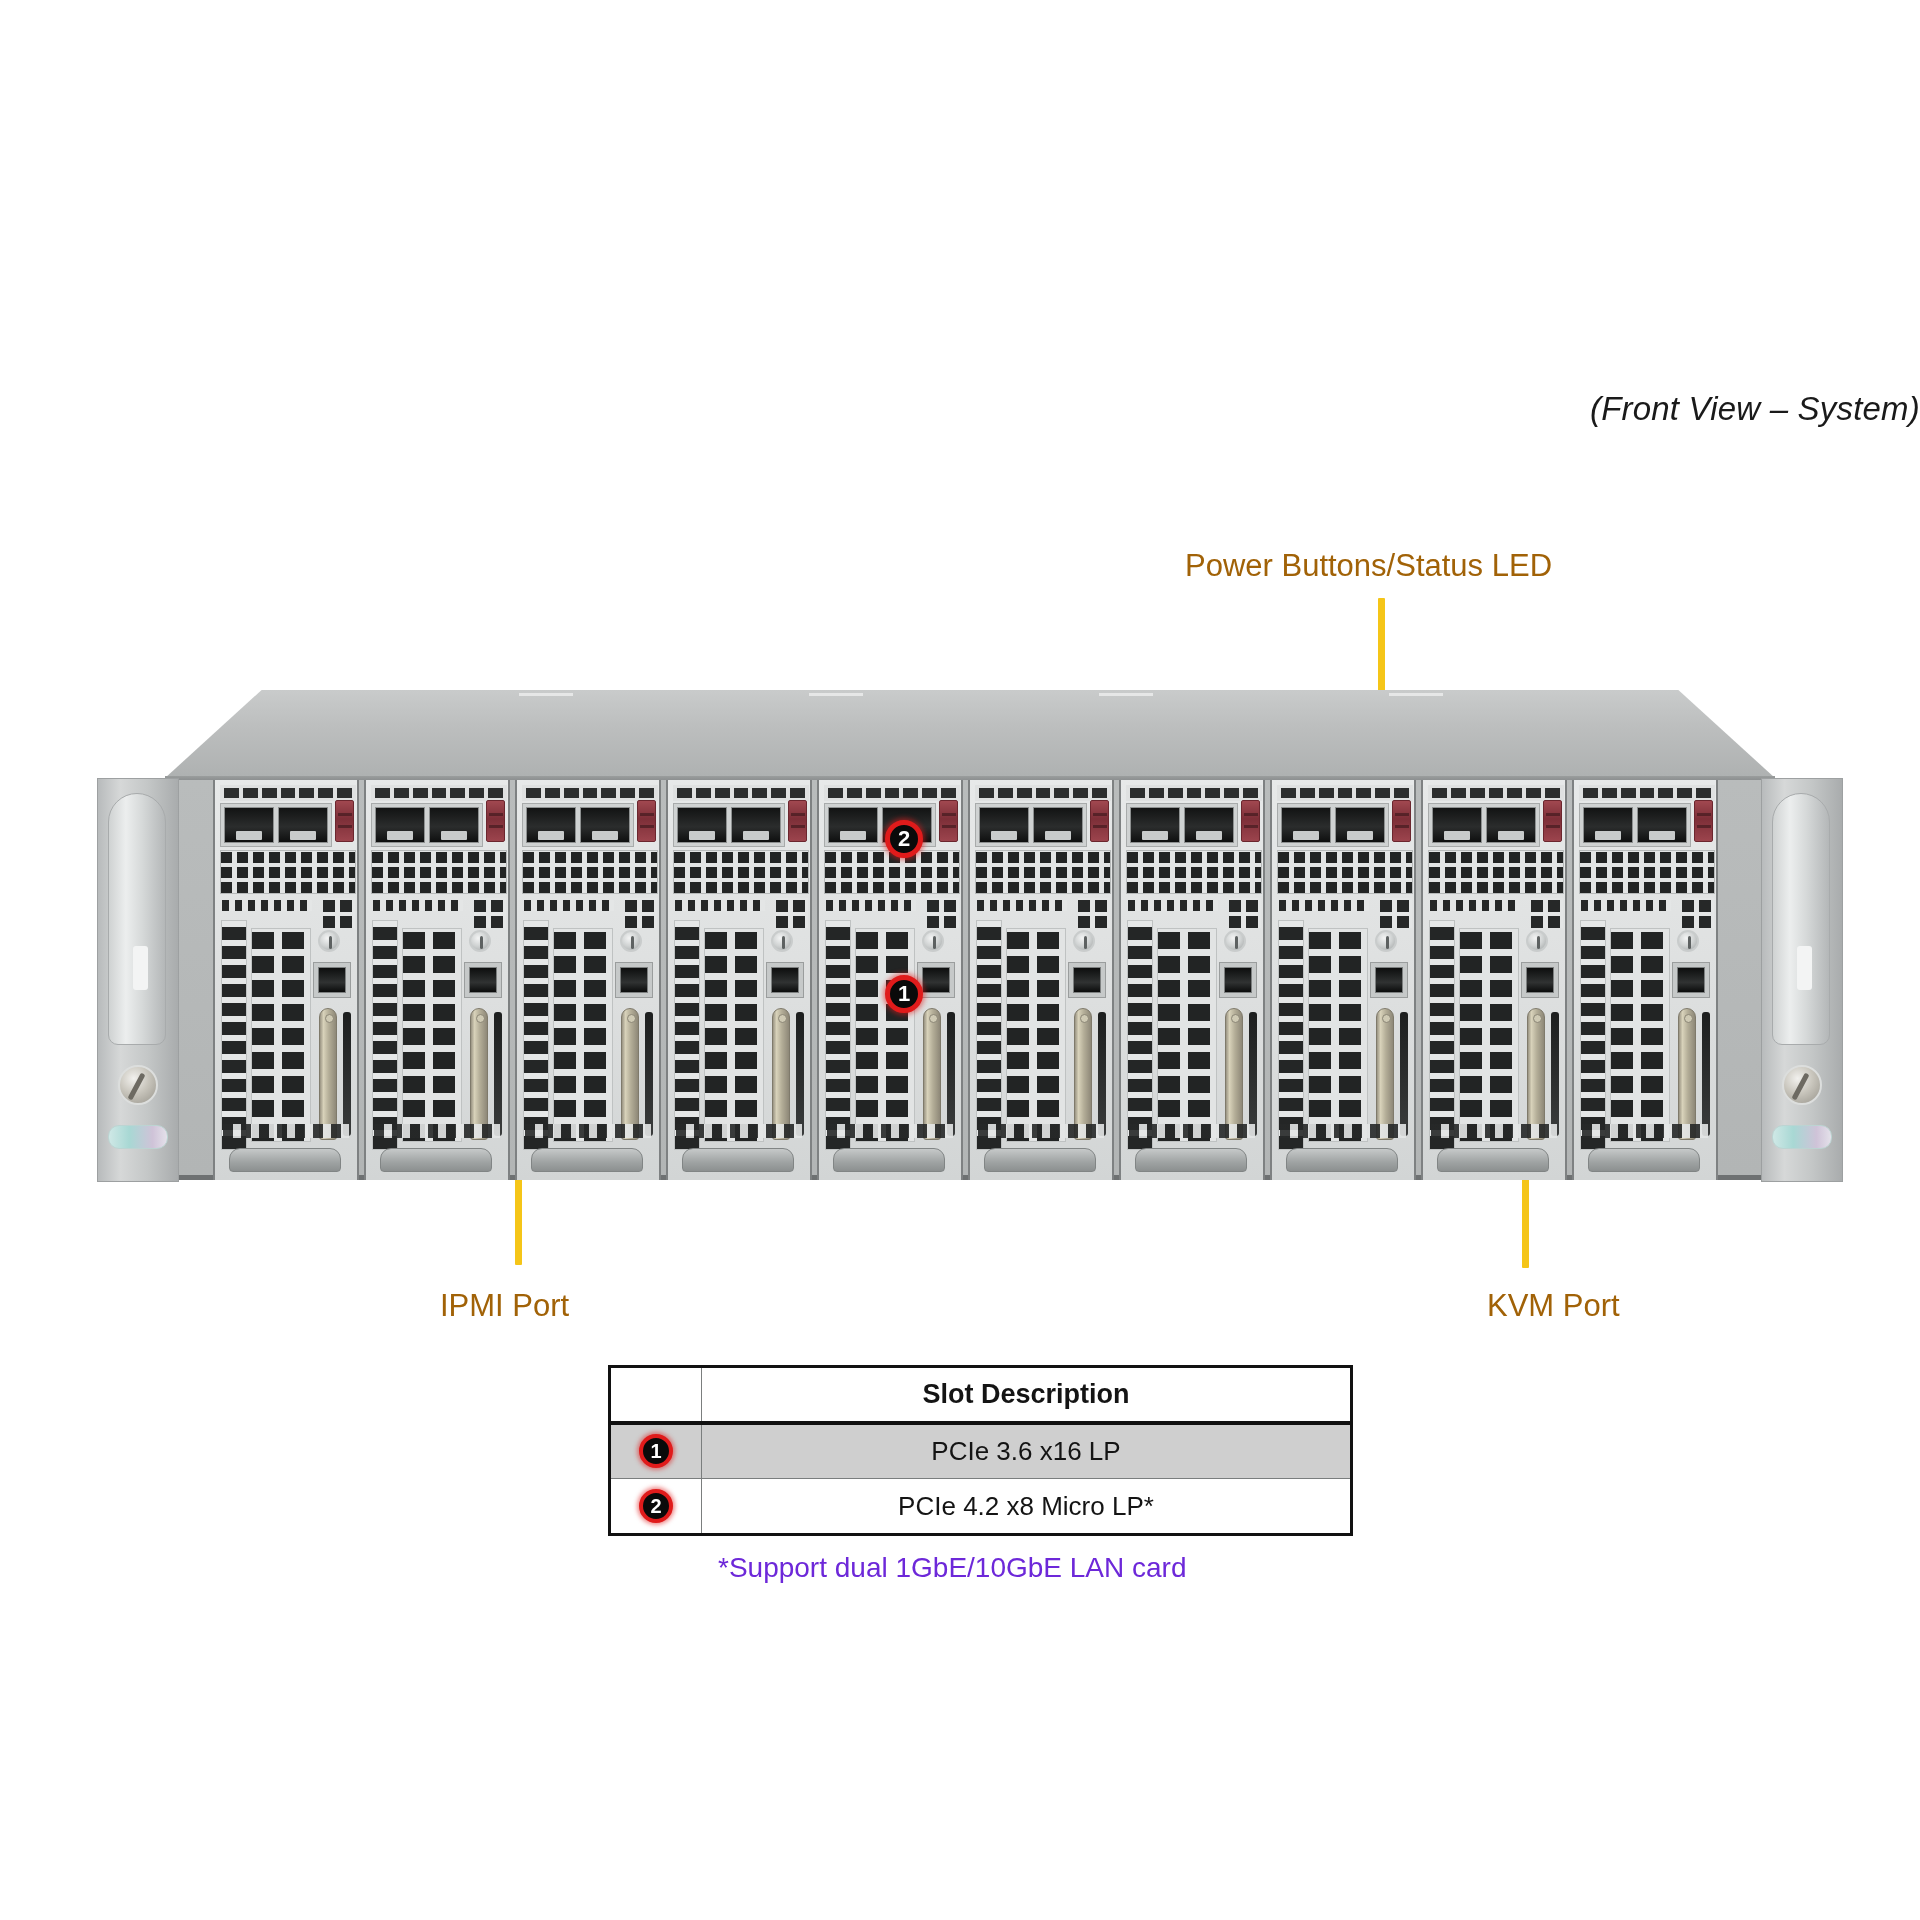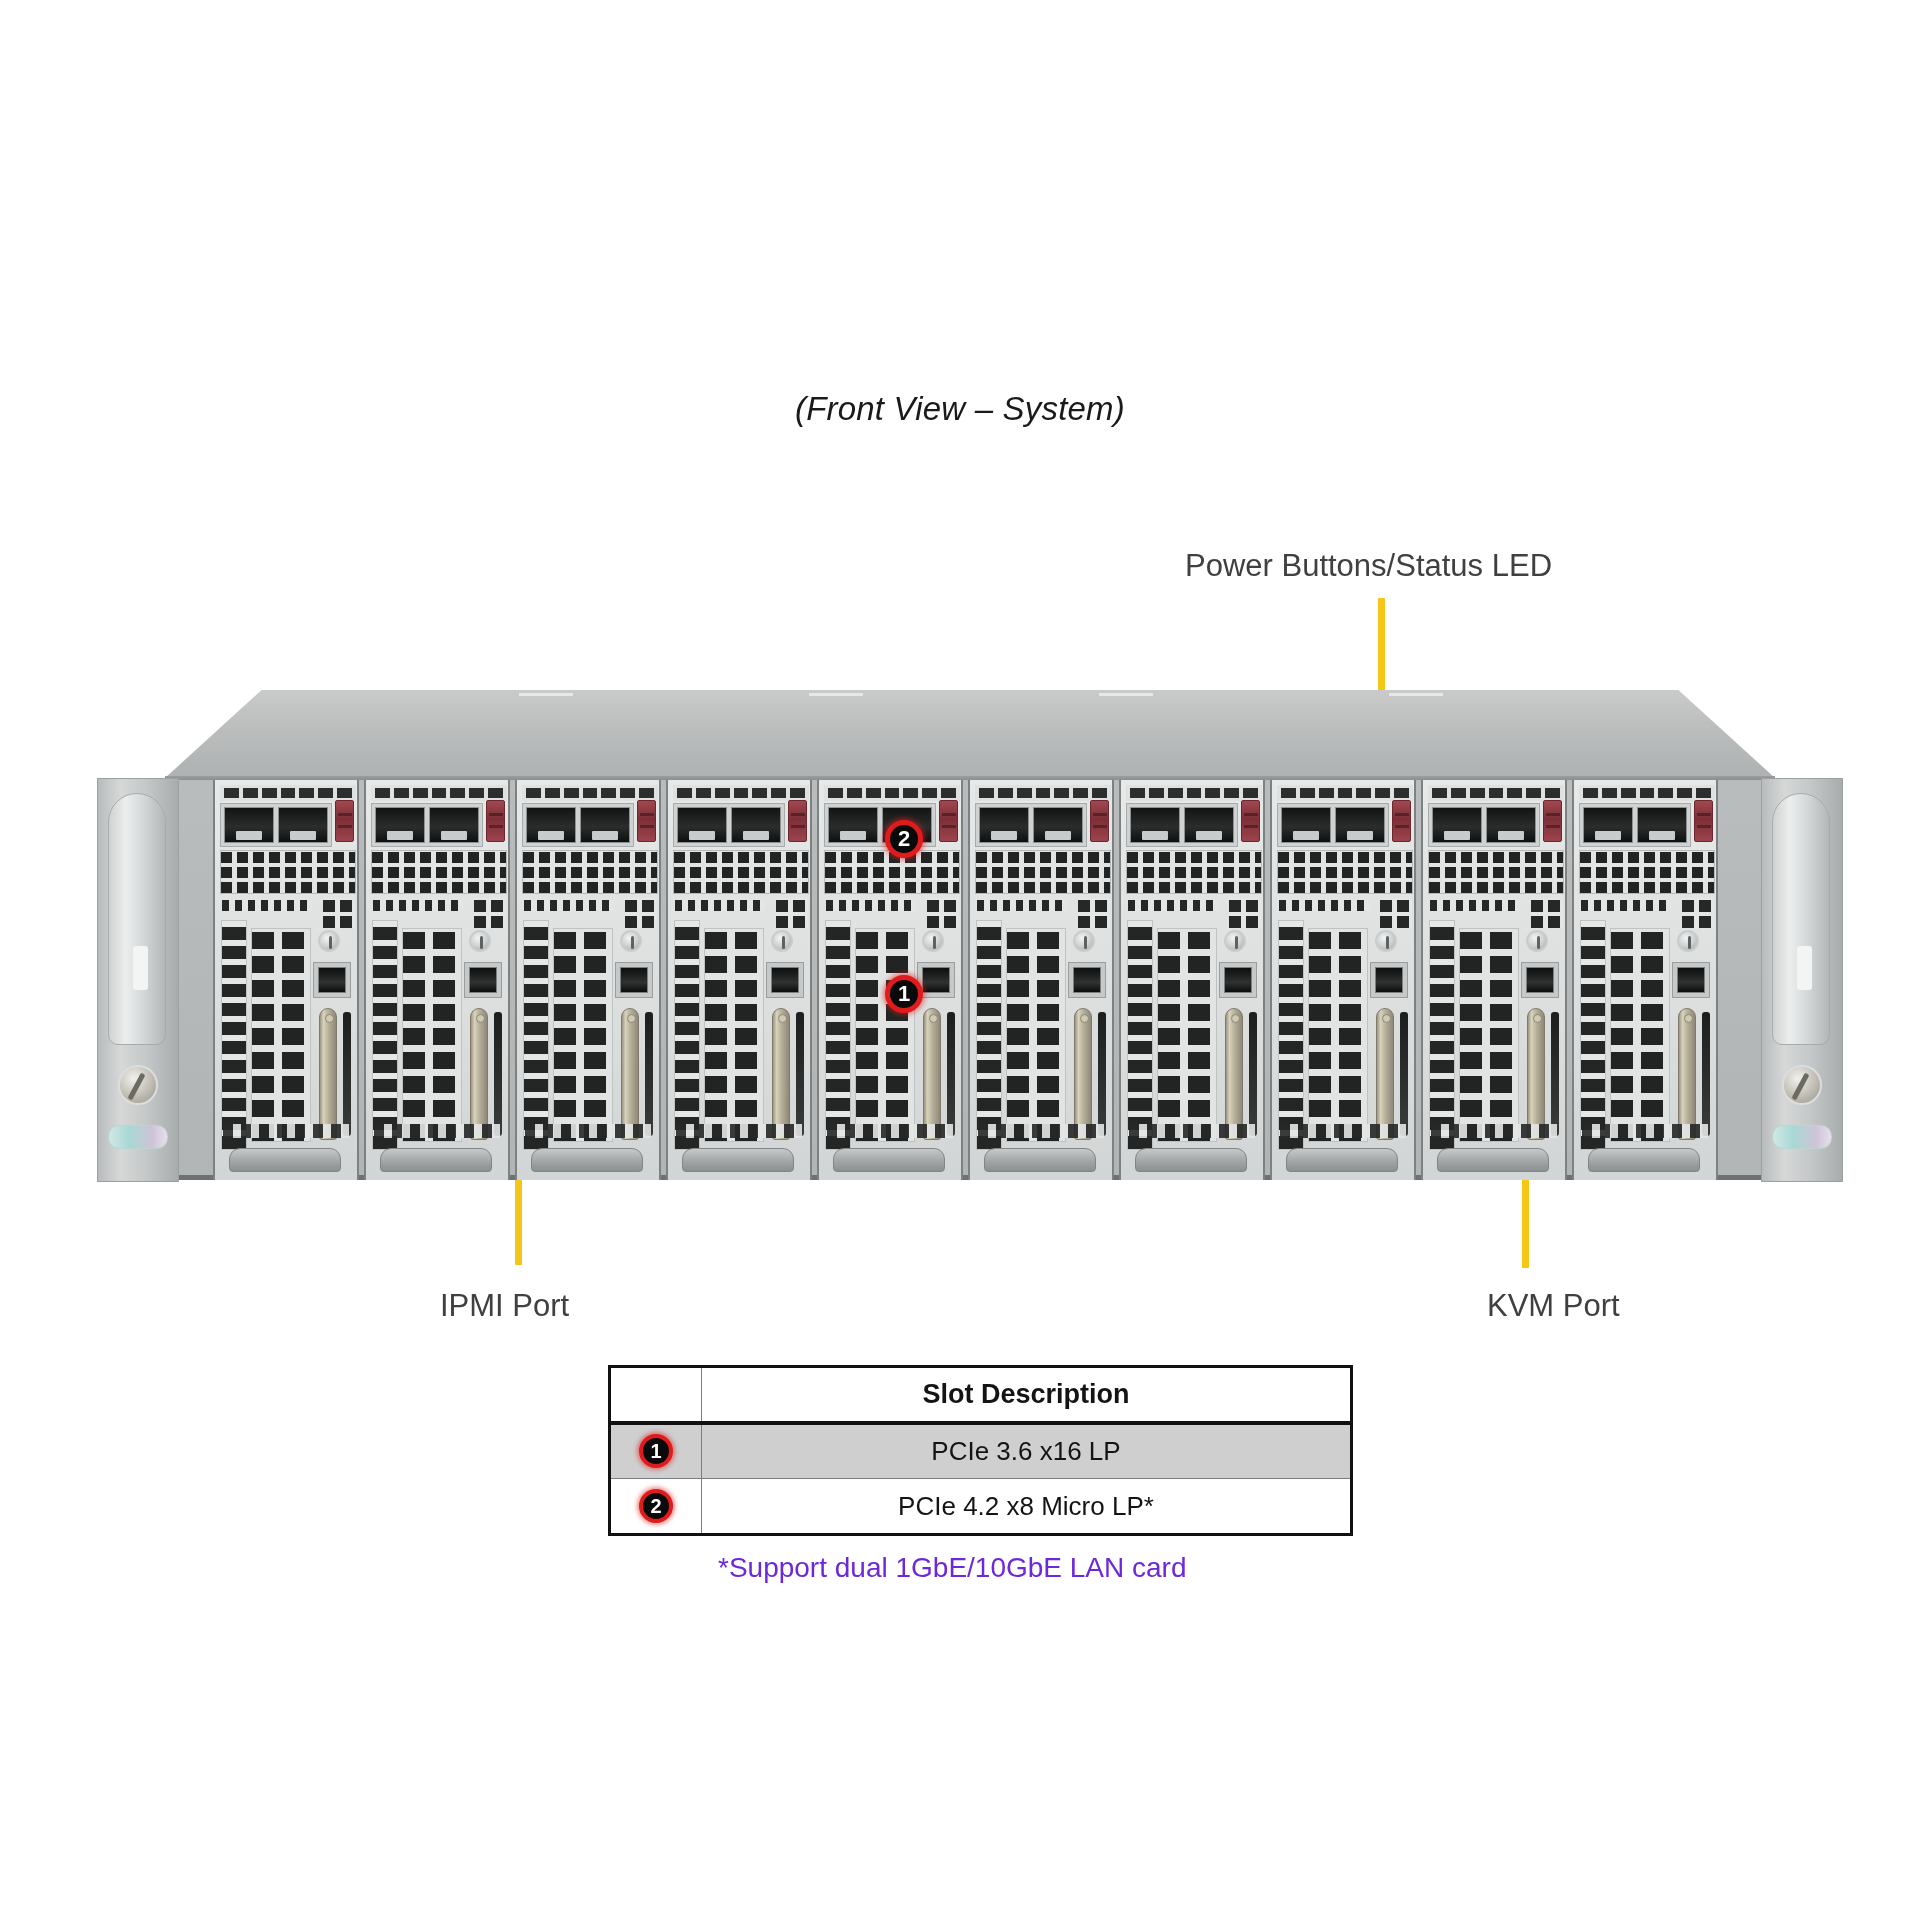--- a/index.html
+++ b/index.html
@@ -8,27 +8,27 @@
     width: 1920px; height: 1920px;
     background: #ffffff;
     font-family: "Liberation Sans", sans-serif;
     overflow: hidden;
   }
   #page { position: relative; width: 1920px; height: 1920px; background: #fff; }
 
   
   .fig-title {
     position: absolute; left: 0; top: 390px; width: 1920px;
-    text-align: center; font-size: 33px; font-style: italic;
+    text-align: right; font-size: 33px; font-style: italic;
     color: #1a1a1a; letter-spacing: .2px;
   }
 
   
   .callout-label {
-    position: absolute; font-size: 31px; color: #404040; white-space: nowrap;
+    position: absolute; font-size: 31px; color: #a16207; white-space: nowrap;
   }
   #lbl-power { left: 1185px; top: 548px; }
   #lbl-ipmi  { left: 440px;  top: 1288px; }
   #lbl-kvm   { left: 1455px; top: 1288px; margin-left: 32px; }
 
   
   .leader {
     position: absolute; width: 7px; background: #f5c518;
     border-radius: 1px;
   }

